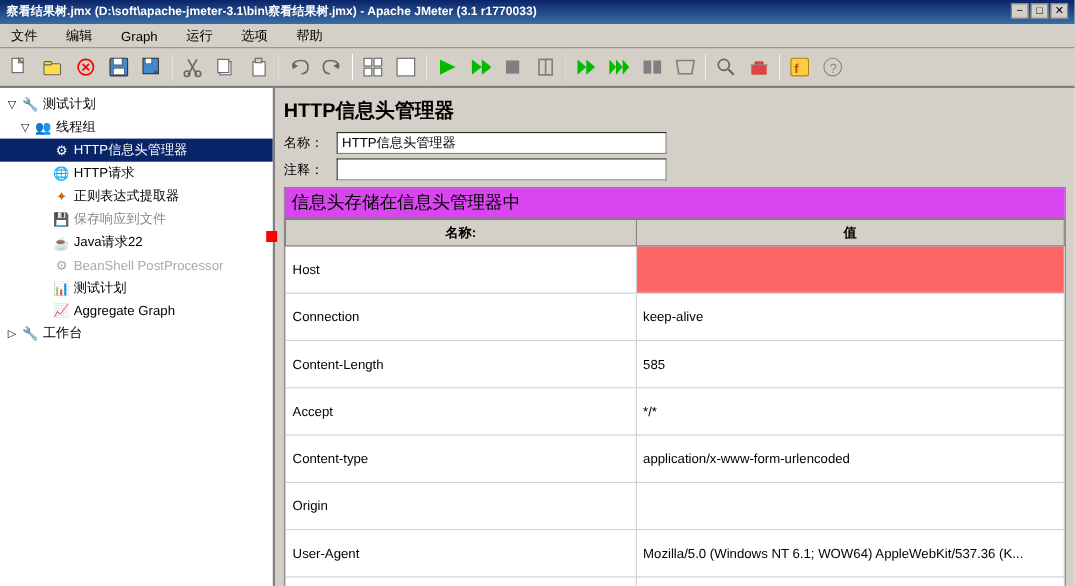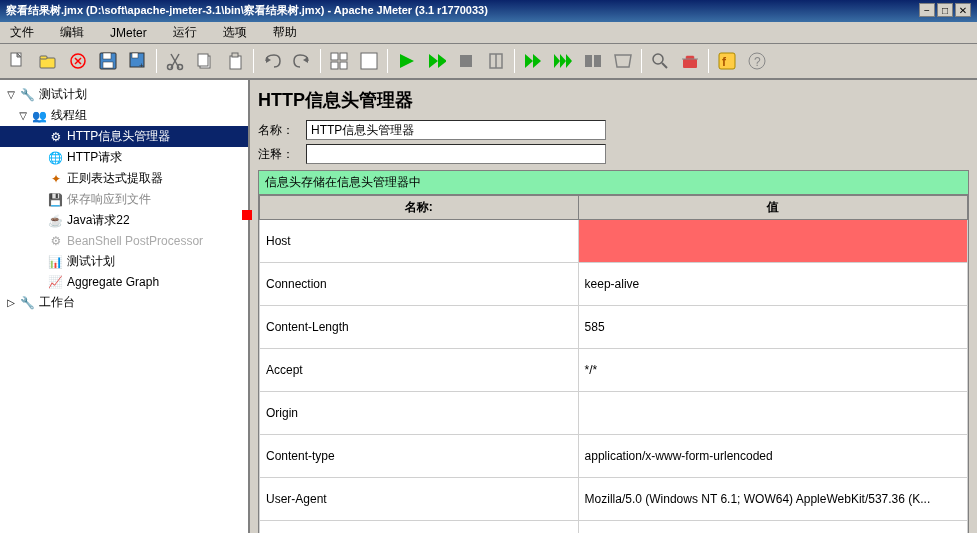--- a/index.html
+++ b/index.html
@@ -143,23 +143,23 @@
       min-width: 200px;
     }
 
     
     .table-section {
       border: 1px solid #808080;
       background: white;
       margin-top: 6px;
     }
     .table-section-title {
-      background: #86efac;
+      background: #d946ef;
       padding: 3px 6px;
-      font-size: 12px;
+      font-size: 16px;
       border-bottom: 1px solid #808080;
     }
     .header-table {
       width: 100%;
       border-collapse: collapse;
     }
     .header-table th {
       background: #d4d0c8;
       border: 1px solid #808080;
       padding: 3px 6px;
@@ -182,21 +182,21 @@
   <div class="title-bar-buttons">
     <div class="title-btn">−</div>
     <div class="title-btn">□</div>
     <div class="title-btn">✕</div>
   </div>
 </div>
 
 <div class="menu-bar">
   <span class="menu-item">文件</span>
   <span class="menu-item">编辑</span>
-  <span class="menu-item">JMeter</span>
+  <span class="menu-item">Graph</span>
   <span class="menu-item">运行</span>
   <span class="menu-item">选项</span>
   <span class="menu-item">帮助</span>
 </div>
 
 <div class="toolbar">
 
   <div class="toolbar-btn" title="New">
     <svg width="20" height="20" viewBox="0 0 20 20">
         <rect x="3" y="2" width="10" height="13" fill="white" stroke="#666" stroke-width="1"></rect>
@@ -469,28 +469,28 @@
             </tr>
             <tr>
               <td>Content-Length</td>
               <td class="value-cell">585</td>
             </tr>
             <tr>
               <td>Accept</td>
               <td class="value-cell">*/*</td>
             </tr>
             <tr>
+              <td>Content-type</td>
+              <td class="value-cell">application/x-www-form-urlencoded</td>
+            </tr>
+            <tr>
               <td>Origin</td>
               <td class="value-cell"></td>
             </tr>
             <tr>
-              <td>Content-type</td>
-              <td class="value-cell">application/x-www-form-urlencoded</td>
-            </tr>
-            <tr>
               <td>User-Agent</td>
               <td class="value-cell">Mozilla/5.0 (Windows NT 6.1; WOW64) AppleWebKit/537.36 (K...</td>
             </tr>
             <tr>
               <td>Referer</td>
               <td class="value-cell"><span style="display: inline-block; background: rgb(255, 68, 68); height: 14px; width: 80%; vertical-align: middle;"></span></td>
             </tr>
             <tr>
               <td>Cookie</td>
               <td class="value-cell"><span style="display: inline-block; background: rgb(255, 68, 68); height: 14px; width: 80%; vertical-align: middle;"></span> ; S...</td>

